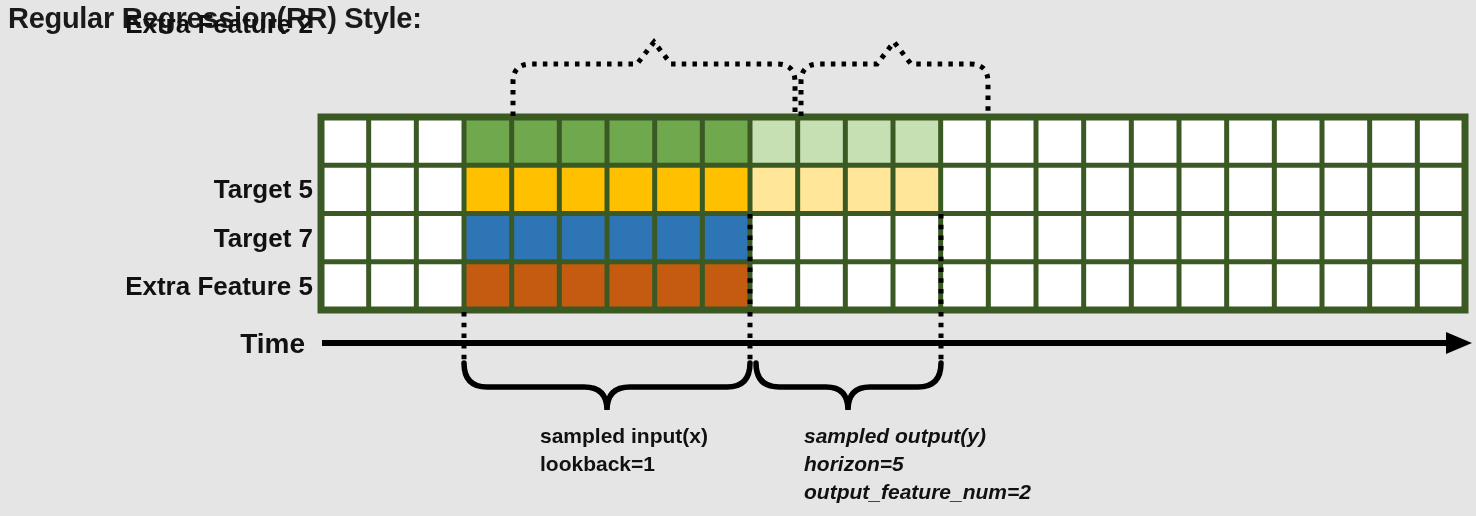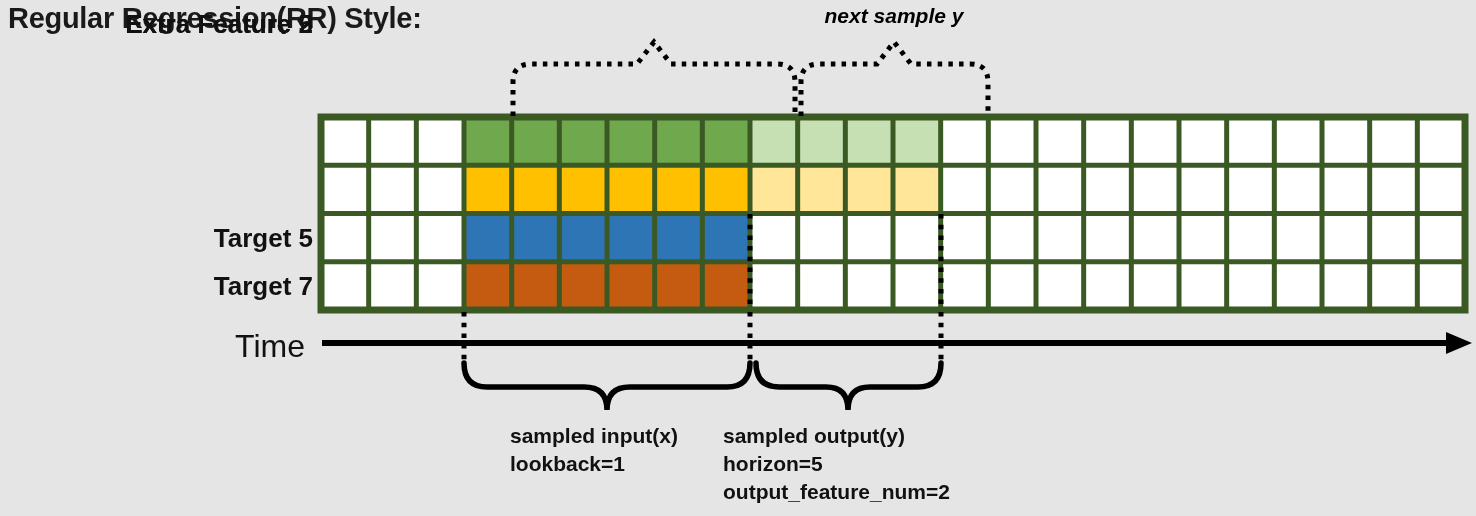--- a/index.html
+++ b/index.html
@@ -26,29 +26,29 @@
   .row-label{
     position:absolute;right:1163px;height:48px;line-height:48px;
     font-size:26px;font-weight:bold;color:#111;white-space:nowrap;
   }
   .row-label:nth-of-type(1){top:117px;}
   .row-label:nth-of-type(2){top:165px;}
   .row-label:nth-of-type(3){top:214px;}
   .row-label:nth-of-type(4){top:262px;}
   .time-label{
     position:absolute;right:1171px;top:328px;
-    font-size:32px;font-weight:normal;color:#111;white-space:nowrap;
+    font-size:28px;font-weight:bold;color:#111;white-space:nowrap;
   }
   .sample-block{
     position:absolute;top:422px;
     font-size:21px;font-weight:600;color:#111;
-    line-height:28px;white-space:nowrap;
+    line-height:28px;white-space:nowrap;margin-left:30px;
   }
   #input-block{left:510px;}
-  #output-block{left:723px;}
+  #output-block{left:774px;font-style:italic;}
 </style>
 </head>
 <body>
 
 <div id="canvas">
 
   <svg id="diagram-svg" viewBox="0 0 1476 516" xmlns="http://www.w3.org/2000/svg">
 
     <g id="cells">
         <rect x="321" y="117" width="47.666666666666664" height="48.25" fill="#ffffff"></rect>
@@ -192,21 +192,20 @@
     <line x1="322" y1="343" x2="1448" y2="343" stroke="#000" stroke-width="6"></line>
     <polygon points="1446,332 1446,354 1472,343" fill="#000"></polygon>
 
     <path d="M464,363 Q464,387 487,387 L584,387 Q607,387 607,410 Q607,387 630,387 L727,387 Q750,387 750,363" fill="none" stroke="#000" stroke-width="5.5" stroke-linecap="round"></path>
 
     <path d="M756,363 Q756,387 779,387 L826,387 Q848,387 848,410 Q848,387 870,387 L918,387 Q941,387 941,363" fill="none" stroke="#000" stroke-width="5.5" stroke-linecap="round"></path>
   </svg>
 
   <div class="title">Regular Regression(RR) Style:</div>
 
-  <div class="annot annot-y">next sample y</div>
 
   <div class="row-label">Target 5</div>
   <div class="row-label">Target 7</div>
   <div class="row-label">Extra Feature 5</div>
   <div class="row-label">Extra Feature 2</div>
 
   <div class="time-label">Time</div>
 
   <div class="sample-block" id="input-block">
     <div>sampled input(x)</div>

